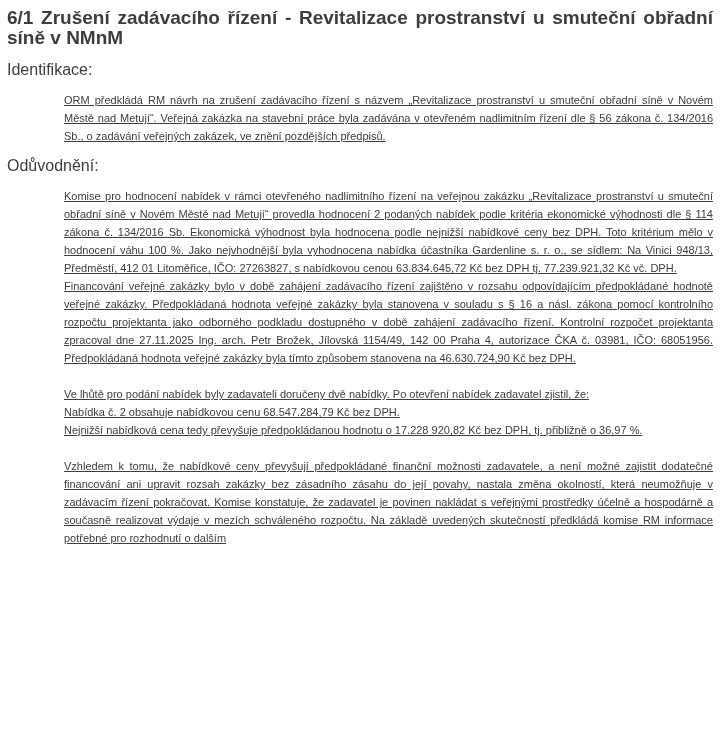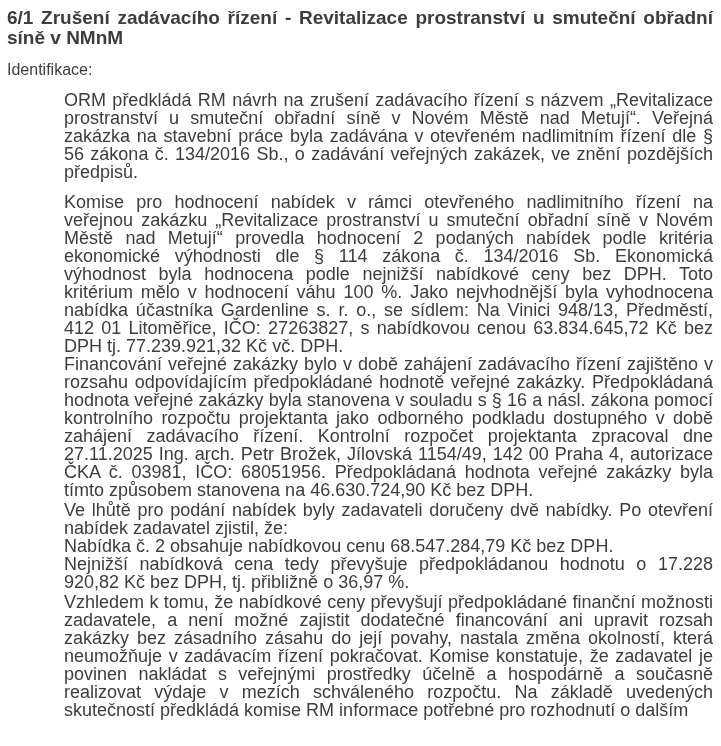--- a/index.html
+++ b/index.html
@@ -27,43 +27,45 @@
     font-size: 16px;
     line-height: 18px;
     margin-bottom: 12px;
     margin-top: 12px;
   }
   .section-body {
     margin-left: 57px;
     margin-bottom: 12px;
   }
   .para {
-    font-size: 18px;
+    font-size: 11px;
     line-height: 18px;
     text-align: justify;
+    text-decoration: underline;
   }
   .para.gap {
-    margin-top: 2px;
+    margin-top: 18px;
   }
 </style>
 </head>
 <body>
 
 <div class="doc">
 
   <h1 class="doc-title">6/1 Zrušení zadávacího řízení - Revitalizace prostranství u smuteční obřadní síně v NMnM</h1>
 
   <div class="section">
     <div class="section-label">Identifikace:</div>
     <div class="section-body">
       <p class="para">ORM předkládá RM návrh na zrušení zadávacího řízení s názvem „Revitalizace prostranství u smuteční obřadní síně v Novém Městě nad Metují“. Veřejná zakázka na stavební práce byla zadávána v otevřeném nadlimitním řízení dle § 56 zákona č. 134/2016 Sb., o zadávání veřejných zakázek, ve znění pozdějších předpisů.</p>
     </div>
   </div>
 
   <div class="section">
+    <div class="section-label">Odůvodnění:</div>
     <div class="section-body">
       <p class="para">Komise pro hodnocení nabídek v rámci otevřeného nadlimitního řízení na veřejnou zakázku „Revitalizace prostranství u smuteční obřadní síně v Novém Městě nad Metují“ provedla hodnocení 2 podaných nabídek podle kritéria ekonomické výhodnosti dle § 114 zákona č. 134/2016 Sb. Ekonomická výhodnost byla hodnocena podle nejnižší nabídkové ceny bez DPH. Toto kritérium mělo v hodnocení váhu 100 %. Jako nejvhodnější byla vyhodnocena nabídka účastníka Gardenline s. r. o., se sídlem: Na Vinici 948/13, Předměstí, 412 01 Litoměřice, IČO: 27263827, s nabídkovou cenou 63.834.645,72 Kč bez DPH tj. 77.239.921,32 Kč vč. DPH.</p>
       <p class="para">Financování veřejné zakázky bylo v době zahájení zadávacího řízení zajištěno v rozsahu odpovídajícím předpokládané hodnotě veřejné zakázky. Předpokládaná hodnota veřejné zakázky byla stanovena v souladu s § 16 a násl. zákona pomocí kontrolního rozpočtu projektanta jako odborného podkladu dostupného v době zahájení zadávacího řízení. Kontrolní rozpočet projektanta zpracoval dne 27.11.2025 Ing. arch. Petr Brožek, Jílovská 1154/49, 142 00 Praha 4, autorizace ČKA č. 03981, IČO: 68051956. Předpokládaná hodnota veřejné zakázky byla tímto způsobem stanovena na 46.630.724,90 Kč bez DPH.</p>
       <p class="para gap">Ve lhůtě pro podání nabídek byly zadavateli doručeny dvě nabídky. Po otevření nabídek zadavatel zjistil, že:</p>
       <p class="para">Nabídka č. 2 obsahuje nabídkovou cenu 68.547.284,79 Kč bez DPH.</p>
       <p class="para">Nejnižší nabídková cena tedy převyšuje předpokládanou hodnotu o 17.228 920,82 Kč bez DPH, tj. přibližně o 36,97 %.</p>
       <p class="para gap">Vzhledem k tomu, že nabídkové ceny převyšují předpokládané finanční možnosti zadavatele, a není možné zajistit dodatečné financování ani upravit rozsah zakázky bez zásadního zásahu do její povahy, nastala změna okolností, která neumožňuje v zadávacím řízení pokračovat. Komise konstatuje, že zadavatel je povinen nakládat s veřejnými prostředky účelně a hospodárně a současně realizovat výdaje v mezích schváleného rozpočtu. Na základě uvedených skutečností předkládá komise RM informace potřebné pro rozhodnutí o dalším</p>
     </div>
   </div>
 

